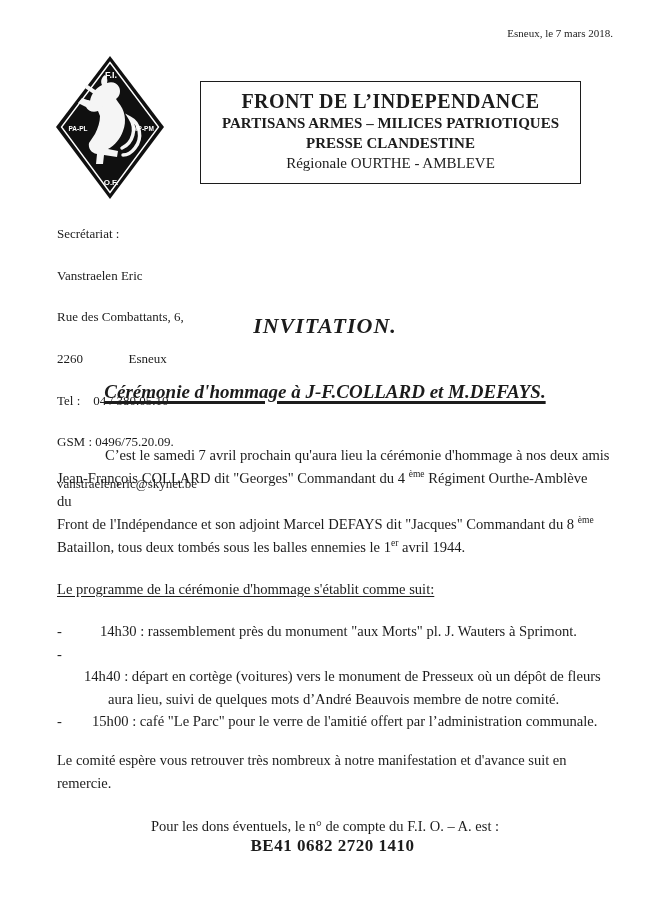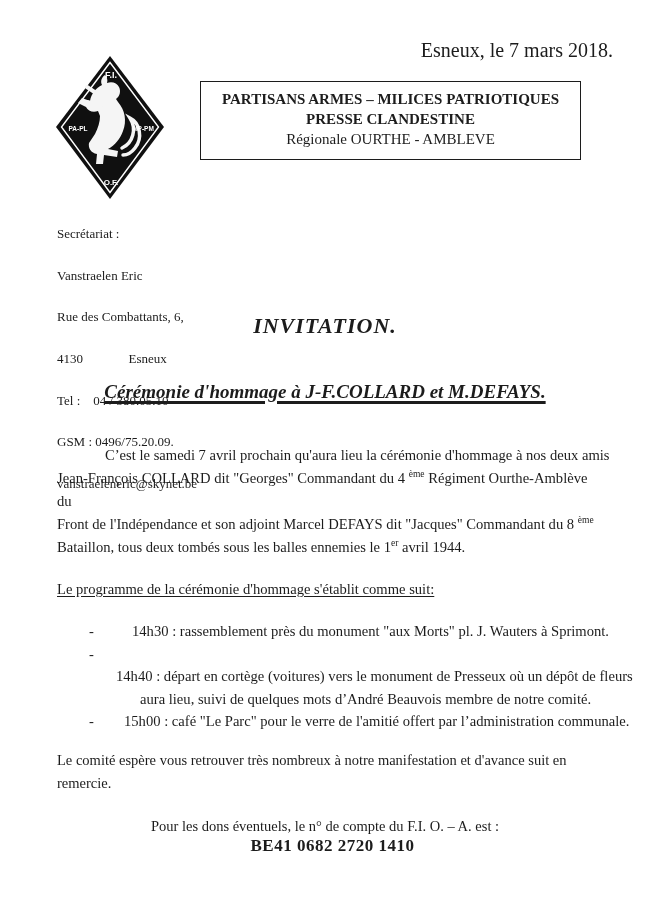--- a/index.html
+++ b/index.html
@@ -4,22 +4,21 @@
 <style>
   * { margin:0; padding:0; box-sizing:border-box; }
   html,body { background:#e8e8e8; }
   .page {
     position:relative; width:650px; height:920px; margin:0 auto;
     background:#ffffff; color:#1c1c1c; overflow:hidden;
     font-family:"Liberation Serif","DejaVu Serif",serif;
   }
   .date {
     position:absolute; top:27px; right:37px;
-    font-size:20px;
-    margin-top:12px;
+    font-size:11px;
   }
   .logo {
     position:absolute; top:55px; left:55px; width:110px; height:145px;
   }
   .letterhead {
     position:absolute; top:81px; left:200px; width:381px;
     border:1.6px solid #1c1c1c; background:#fff;
     text-align:center; padding:7px 4px 9px 4px;
   }
   .lh1 { font-size:20px; font-weight:bold; letter-spacing:.5px; line-height:24px; }
@@ -48,21 +47,21 @@
   .body-para .indent1 { padding-left:48px; }
   sup { font-size:9.5px; vertical-align:super; line-height:0; }
   .program-heading {
     position:absolute; top:581px; left:57px;
     font-size:14.6px; text-decoration:underline; text-underline-offset:2px;
   }
   .program-list {
     position:absolute; top:620px; left:57px; width:575px;
     font-size:14.6px; line-height:22.5px;
   }
-  .prog-item { position:relative; padding-left:0; white-space:nowrap;margin-left:32px; }
+  .prog-item { position:relative; padding-left:0; white-space:nowrap; }
   .dash { display:inline-block; width:0; }
   .pi1 .txt { margin-left:43px; }
   .pi2 .txt { margin-left:27px; }
   .pi2 .wrap2 { margin-left:24px; }
   .pi3 .txt { margin-left:35px; }
   .txt { display:inline-block; }
   .pi2 .txt { display:block; }
   .pi2 { white-space:nowrap; }
   .closing {
     position:absolute; top:749px; left:57px; width:560px;
@@ -94,30 +93,31 @@
     </g>
     <g fill="#ffffff" font-family="Liberation Sans, sans-serif" font-weight="bold" text-anchor="middle">
       <text x="56" y="23" font-size="9">F.I.</text>
       <text x="23" y="76" font-size="6.5">PA-PL</text>
       <text x="88" y="76" font-size="6.5">MP-PM</text>
       <text x="56" y="130" font-size="8">O.F.</text>
     </g>
   </svg>
 
   <div class="letterhead">
+    <div class="lh1">FRONT DE L’INDEPENDANCE</div>
     <div class="lh2">PARTISANS ARMES – MILICES PATRIOTIQUES</div>
     <div class="lh3">PRESSE CLANDESTINE</div>
     <div class="lh4">Régionale OURTHE - AMBLEVE</div>
   </div>
 
   <div class="secretariat">
     <div>Secrétariat :</div>
     <div>Vanstraelen Eric</div>
     <div>Rue des Combattants, 6,</div>
-    <div>4130              Esneux</div>
+    <div>2260              Esneux</div>
     <div>Tel :    04 / 380.05.10</div>
     <div>GSM : 0496/75.20.09.</div>
     <div>vanstraeleneric@skynet.be</div>
   </div>
 
   <div class="invitation">
     <span>INVITATION.</span>
   </div>
 
   <div class="ceremony">

